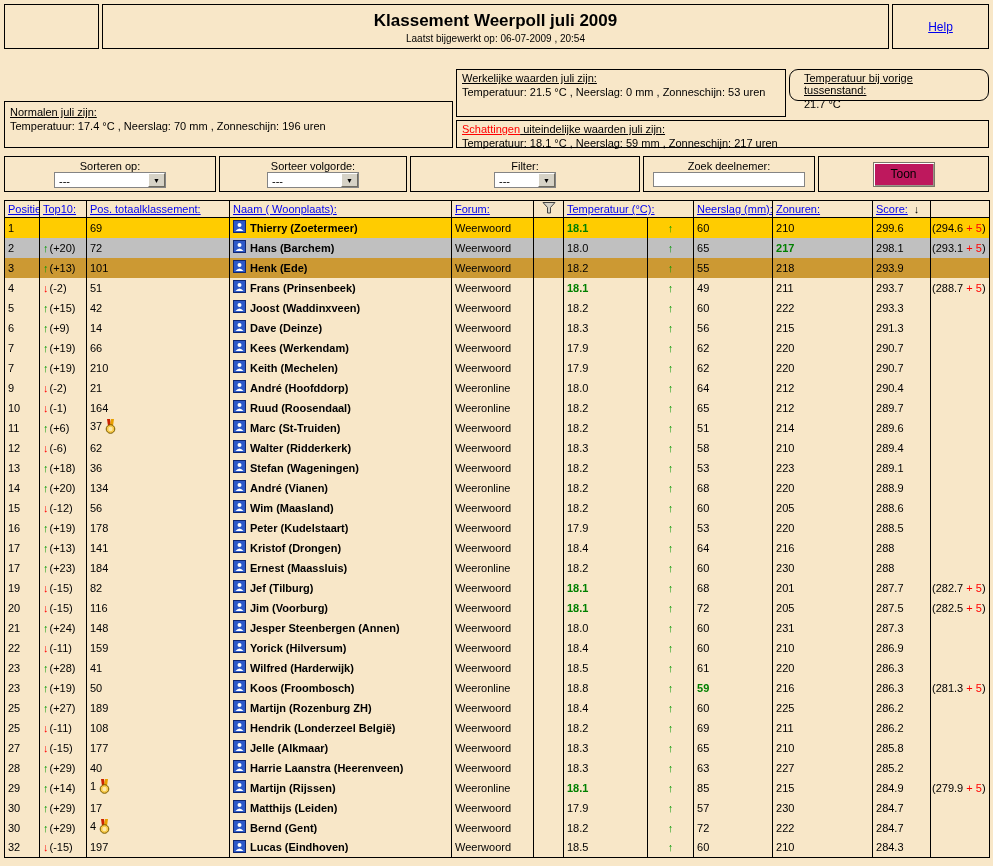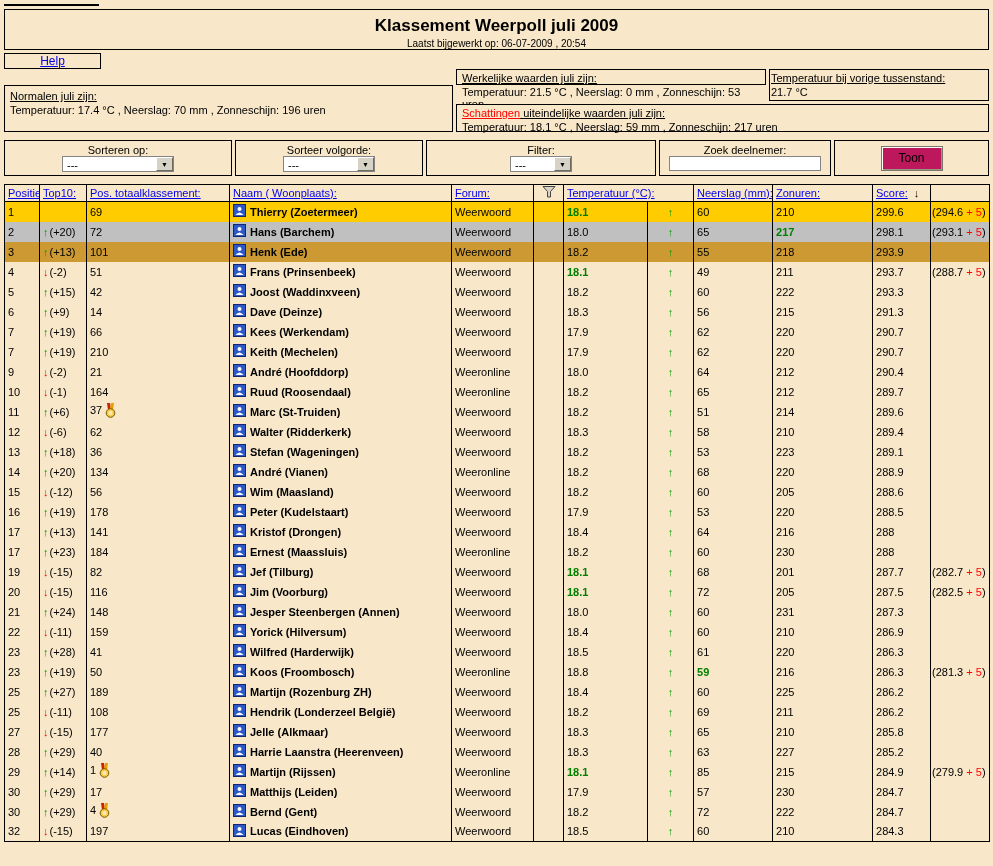--- a/index.html
+++ b/index.html
@@ -5,42 +5,42 @@
   :root{
     --bg:#F8E7C8; --gold:#FFCC00; --silver:#C0C0C0; --bronze:#CC9933;
     --green:#008000; --upgreen:#009900; --red:#FF0000; --blue:#0000EE;
   }
   *{margin:0;padding:0;box-sizing:border-box;}
   html,body{width:993px;height:866px;overflow:hidden;}
   body{background:var(--bg);font-family:"Liberation Sans",sans-serif;font-size:11px;color:#000;}
   .page{padding:4px 4px 0 4px;}
   .box{border:1px solid #000;background:var(--bg);}
   
-  .topbar{display:flex;gap:3px;height:45px;flex-direction:column;}
+  .topbar{display:flex;gap:3px;height:45px;}
   .topbar-left{width:95px;}
   .topbar-center{flex:1;text-align:center;padding-top:6px;}
   .topbar-right{width:97px;display:flex;align-items:center;justify-content:center;}
   .title{font-size:17px;font-weight:bold;}
   .subtitle{font-size:10px;margin-top:2px;}
   a.link{color:var(--blue);text-decoration:underline;cursor:pointer;font-size:12px;}
   
   .infoarea{display:flex;gap:3px;margin-top:20px;align-items:flex-end;}
   .info-left{width:449px;height:47px;padding:4px 5px;}
   .info-right{flex:1;display:flex;flex-direction:column;gap:3px;}
   .info-toprow{display:flex;gap:3px;}
-  .info-actual{flex:1;height:16px;padding:2px 5px;}
-  .info-prev{width:220px;height:32px;padding:2px 1px;}
+  .info-actual{flex:1;height:48px;padding:2px 5px;}
+  .info-prev{width:200px;height:32px;padding:2px 14px;border-radius:9px;}
   .info-est{height:28px;padding:2px 5px;}
   .u{text-decoration:underline;}
   .red-link{color:var(--red);text-decoration:underline;cursor:pointer;}
   .info-line{margin-top:2px;}
   
   .controls{display:flex;gap:3px;margin-top:8px;}
   .ctrl{height:36px;display:flex;flex-direction:column;align-items:center;justify-content:space-between;padding:3px 0 4px 0;}
-  .ctrl-sort{width:228px;}.ctrl-order{width:188px;}.ctrl-filter{width:230px;}.ctrl-search{width:172px;}
+  .ctrl-sort{width:212px;}.ctrl-order{width:188px;}.ctrl-filter{width:230px;}.ctrl-search{width:172px;}
   .ctrl-show{display:flex;align-items:center;justify-content:center;flex:1;}
   .fselect{display:flex;align-items:stretch;background:#fff;border:1px solid #848484;height:19px;cursor:default;}
   .fselect .val{flex:1;padding:2px 4px 0 4px;}
   .fselect .chev{width:17px;background:#D6D2C6;border:1px solid;border-color:#fff #6d6a60 #6d6a60 #fff;font-size:7px;display:flex;align-items:center;justify-content:center;}
   .sel-sort{width:112px;}.sel-order{width:92px;}.sel-filter{width:62px;}
   .searchbox{width:152px;height:19px;border:1px solid #848484;background:#fff;font:11px "Liberation Sans",sans-serif;padding:0 3px;}
   .toon-btn{width:62px;height:25px;background:#be185d;border:1px solid #7b7868;box-shadow:inset 1px 1px 0 #fff, inset -1px -1px 0 #9a9688;font:12px "Liberation Sans",sans-serif;cursor:pointer;}
   
   table{border-collapse:collapse;width:985px;margin-top:8px;table-layout:fixed;background:var(--bg);border:1px solid #000;}
   thead td{border:1px solid #000;height:17px;padding:1px 3px;white-space:nowrap;overflow:hidden;}

